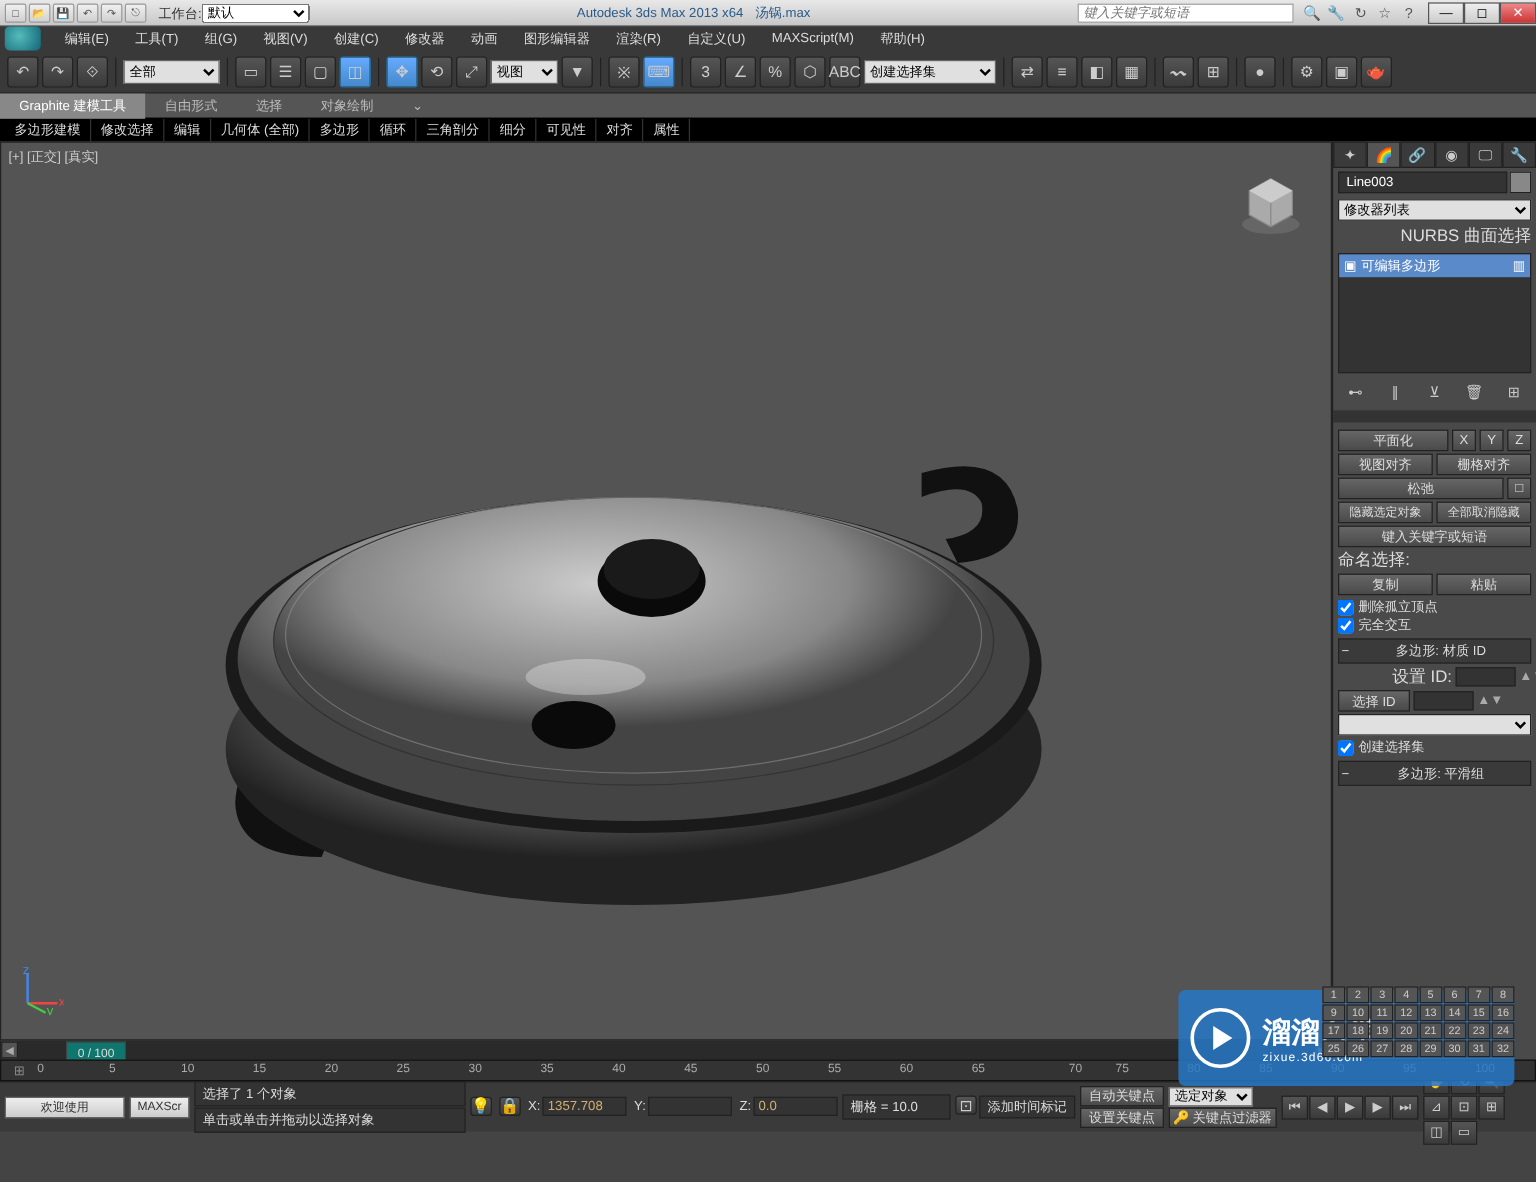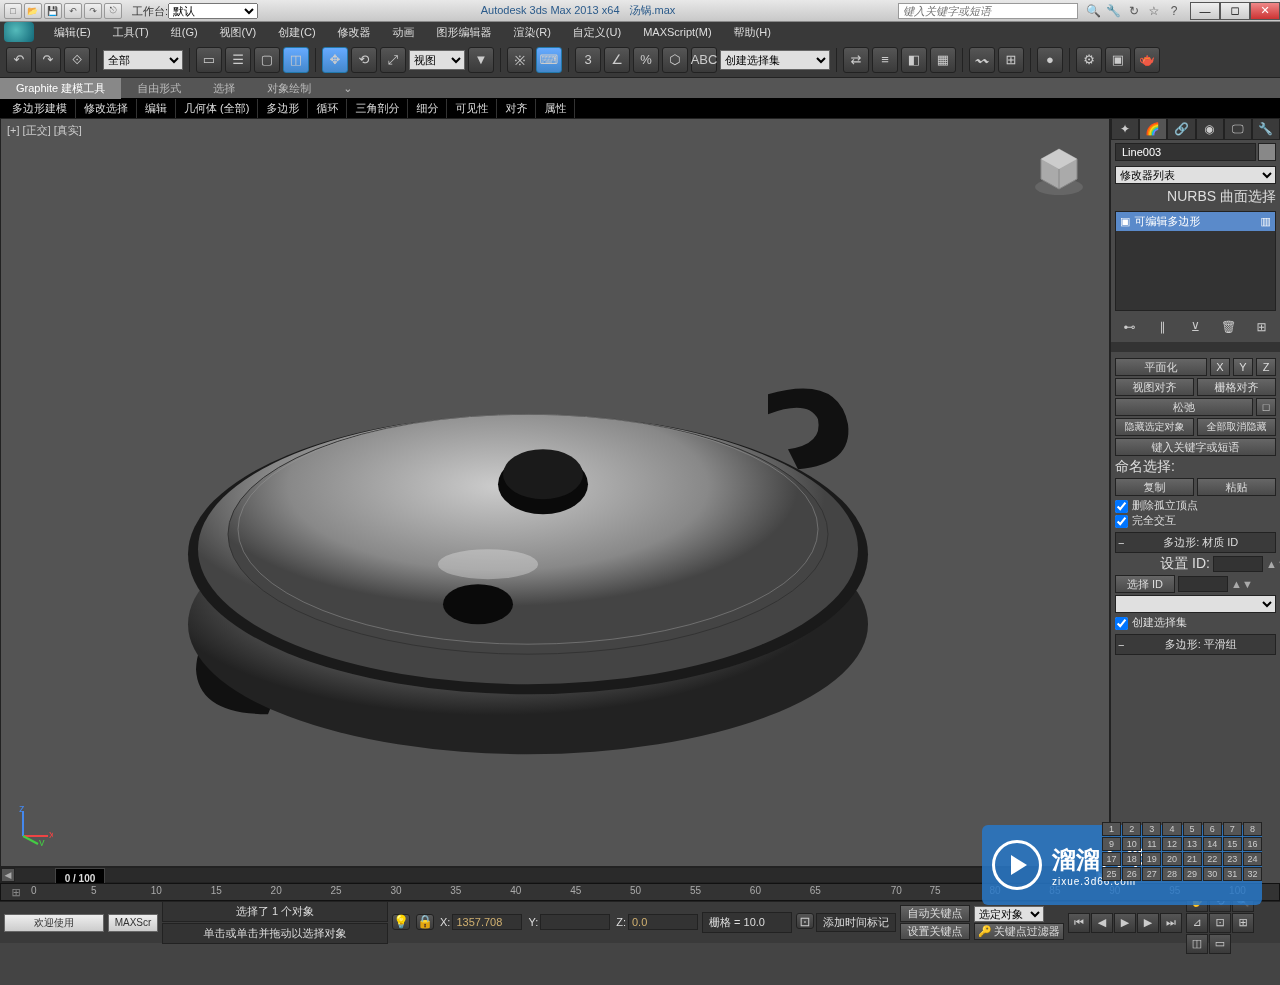--- a/index.html
+++ b/index.html
@@ -68,29 +68,29 @@
 .panel-btn { flex:1; height:18px; background:linear-gradient(#666,#4a4a4a); border:1px solid #222; color:#ddd; font-size:11px; display:flex;align-items:center;justify-content:center; }
 .panel-btn.small { width:20px; flex:none; }
 .panel-label { color:#ddd; font-size:14px; }
 .panel-check { display:flex; align-items:flex-end; gap:4px; color:#ddd; font-size:11px; }
 .panel-spinner { width:50px; height:16px; background:#333; border:1px solid #222; color:#fff; font-size:11px; padding:0 2px; }
 .small-grid { display:grid; grid-template-columns:repeat(8,1fr); gap:1px; }
 .small-cell { height:14px; background:#555; border:1px solid #222; color:#ccc; font-size:9px; display:flex;align-items:center;justify-content:center; }
 
 
 .timeline-area { background:#3a3a3a; }
-.time-thumb { position:absolute; left:40px; width:50px; height:20px; background:#000000; border:1px solid #444; color:#ddd; font-size:10px; display:flex;align-items:center;justify-content:center;font-weight:bold; }
+.time-thumb { position:absolute; left:40px; width:50px; height:20px; background:#0f766e; border:1px solid #444; color:#ddd; font-size:10px; display:flex;align-items:center;justify-content:center; }
 .time-ruler { height:18px; background:#333; display:flex; position:relative; border:1px solid #111; }
 .ruler-tick { position:absolute; color:#aaa; font-size:10px; top:1px; }
 
 
 .status { height:42px; background:#3a3a3a; display:flex; align-items:center; padding:0 4px; gap:4px; border-top:1px solid #222; }
 .status-left { width:100px; display:flex;flex-direction:column; gap:1px; }
 .maxscript-btn { height:18px; background:linear-gradient(#eee,#ccc); border:1px solid #666; color:#333; font-size:10px; display:flex;align-items:center;justify-content:center; }
-.status-text { flex:1; display:flex; flex-direction:column; gap:1px;text-align:center; }
+.status-text { flex:1; display:flex; flex-direction:column; gap:1px; }
 .status-line { color:#ddd; font-size:11px; background:#333; padding:2px 6px; border:1px solid #222; }
 .coord { display:flex; align-items:center; gap:2px; }
 .coord-label { color:#ddd; font-size:11px; }
 .coord-input { width:70px; height:16px; background:#333; border:1px solid #222; color:#d0b070; font-size:11px; padding:0 3px; }
 .anim-controls { display:flex; gap:1px; }
 .anim-btn { width:22px; height:20px; background:linear-gradient(#555,#3a3a3a); border:1px solid #222; color:#ccc; display:flex;align-items:center;justify-content:center;font-size:11px; }
 
 
 .watermark { position:absolute; right:18px; bottom:80px; width:280px; height:80px; background:rgba(40,120,200,0.85); border-radius:6px; display:flex;align-items:center; padding:10px; gap:10px; }
 .wm-play { width:50px;height:50px; border:3px solid #fff; border-radius:50%; display:flex;align-items:center;justify-content:center; }

